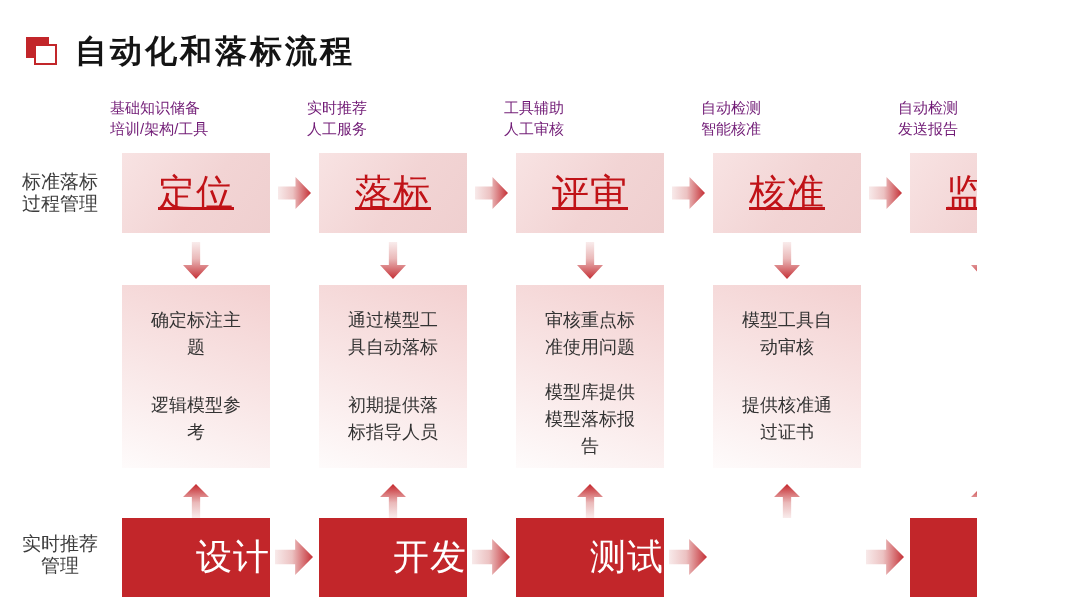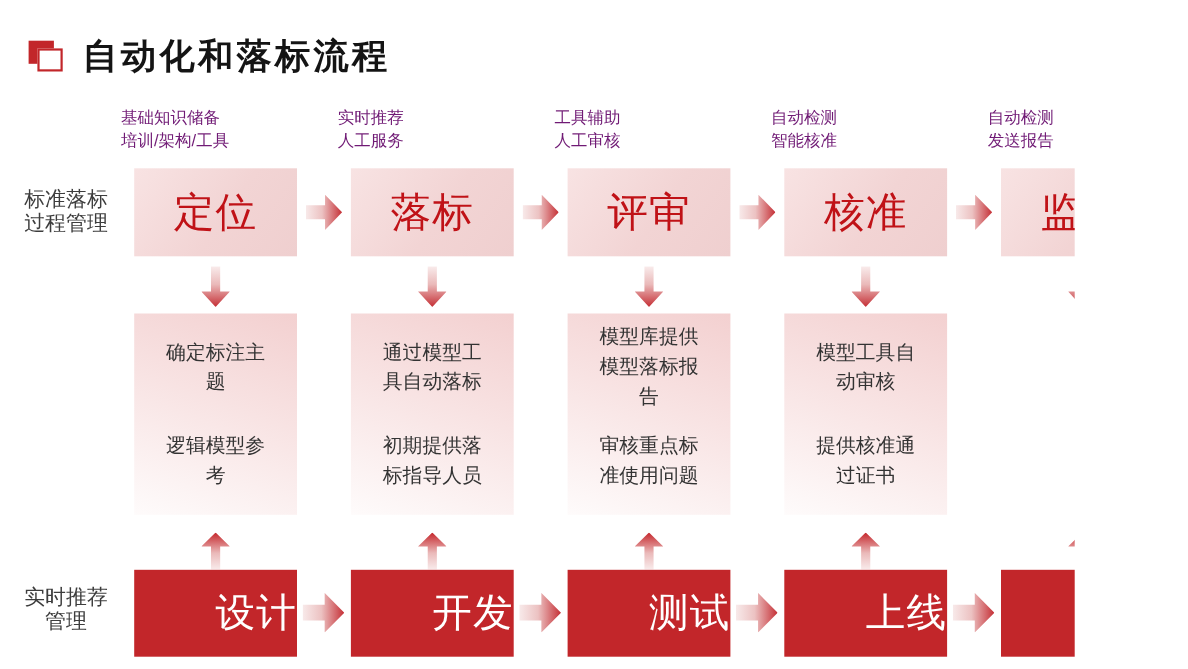--- a/index.html
+++ b/index.html
@@ -31,21 +31,21 @@
   .top-label {
     position:absolute; top:97px; left:-12px; right:-12px; 
     font-size:15px; line-height:21px; color:#701a75; white-space:pre-line;
   }
   .stage-box {
     position:absolute; top:153px; left:0; right:0; height:80px;
     background:linear-gradient(125deg, #f8e3e3 0%, #f2d4d4 55%, #efcfcf 100%);
     display:flex; align-items:center; justify-content:center;
   }
   .stage-box span {
-    font-size:37px; color:#c01217; letter-spacing:1px; font-weight:400;
+    font-size:37px; color:#c01217; letter-spacing:1px; font-weight:400;text-decoration:underline;
   }
   .desc-box {
     position:absolute; top:285px; left:0; right:0; height:183px;
     background:linear-gradient(200deg, #f3d0d0 0%, #f8e3e3 45%, #fefbfb 100%);
     display:flex; flex-direction:column; padding:6px 0;
   }
   .desc-slot { flex:1; display:flex; align-items:center; justify-content:center; }
   .desc-slot p {
     width:96px; text-align:center; font-size:18px; line-height:27px;
     color:#333333; word-break:break-all;
@@ -136,24 +136,24 @@
 
   <div class="column col-2">
     <div class="top-label">工具辅助
 人工审核</div>
     <div class="stage-box">
         <span>评审</span>
       </div>
     <div class="arrow-down"></div>
     <div class="desc-box">
       <div class="desc-slot">
+          <p>审核重点标准使用问题</p>
+        </div>
+      <div class="desc-slot">
           <p>模型库提供模型落标报告</p>
-        </div>
-      <div class="desc-slot">
-          <p>审核重点标准使用问题</p>
         </div>
     </div>
     <div class="arrow-up"></div>
     <div class="dev-box">
         <span>测试</span>
       </div>
   </div>
 
   <div class="column col-3">
     <div class="top-label">自动检测
@@ -164,23 +164,20 @@
     <div class="arrow-down"></div>
     <div class="desc-box">
       <div class="desc-slot">
           <p>模型工具自动审核</p>
         </div>
       <div class="desc-slot">
           <p>提供核准通过证书</p>
         </div>
     </div>
     <div class="arrow-up"></div>
-    <div class="dev-box">
-        <span>上线</span>
-      </div>
   </div>
 
   <div class="column col-4">
     <div class="top-label">自动检测
 发送报告</div>
     <div class="stage-box">
         <span>监测</span>
       </div>
     <div class="arrow-down"></div>
     <div class="arrow-up"></div>

